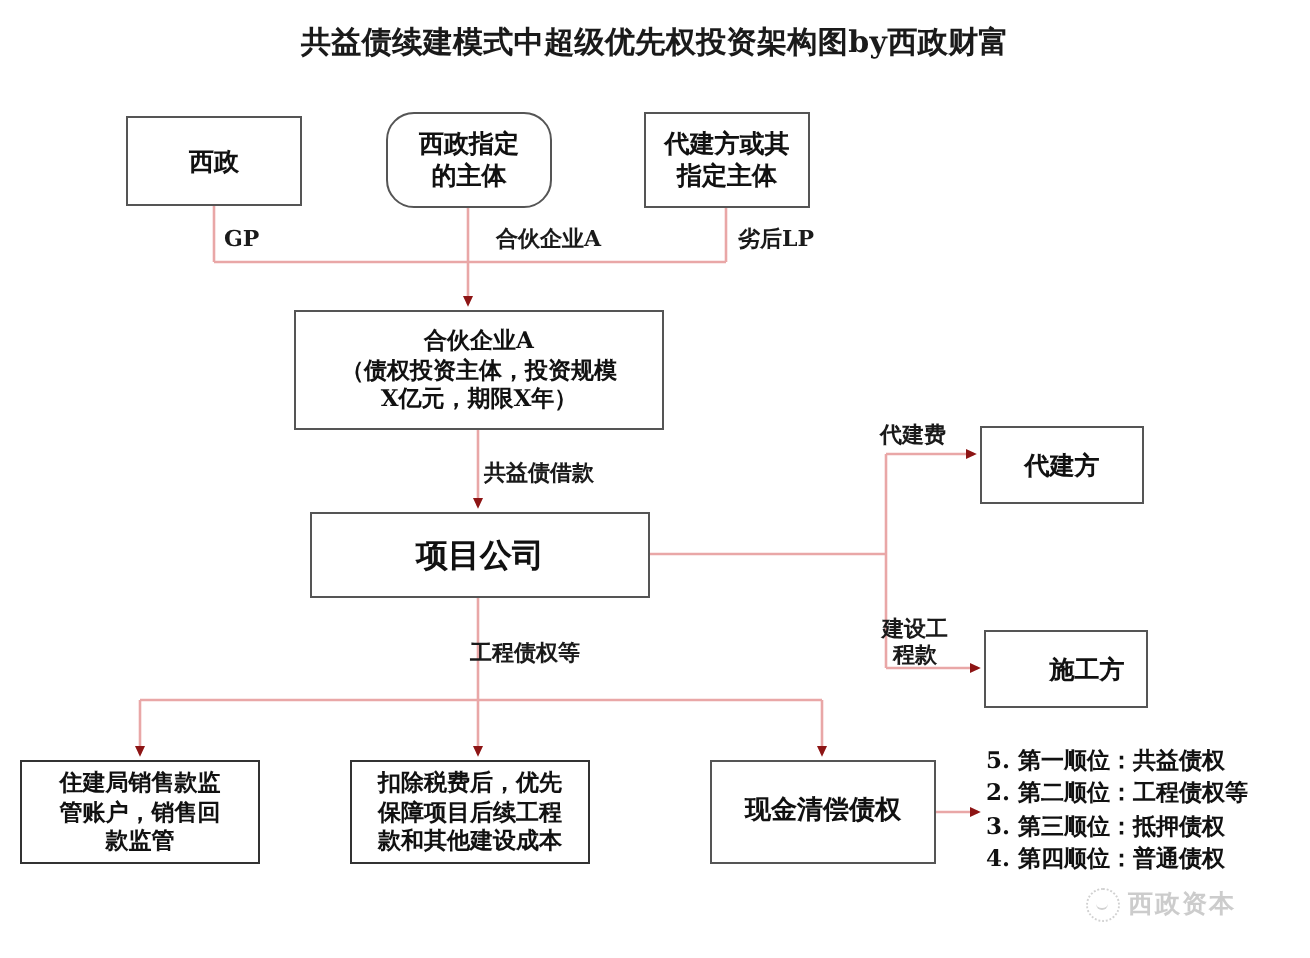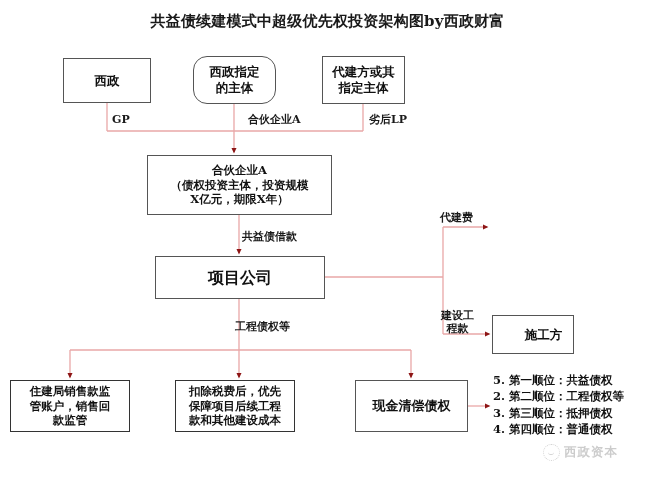--- a/index.html
+++ b/index.html
@@ -140,20 +140,23 @@
 指定主体</span>
     </div>
   <div class="node n-partnership">
       <span style="white-space:pre-line">合伙企业A
 （债权投资主体，投资规模
 X亿元，期限X年）</span>
     </div>
   <div class="node n-project">
       <span>项目公司</span>
     </div>
+  <div class="node n-agent">
+      <span>代建方</span>
+    </div>
   <div class="node n-contractor">
       <span>施工方</span>
     </div>
   <div class="node thin n-supervision">
       <span style="white-space:pre-line">住建局销售款监
 管账户，销售回
 款监管</span>
     </div>
   <div class="node thin n-taxfirst">
       <span style="white-space:pre-line">扣除税费后，优先

